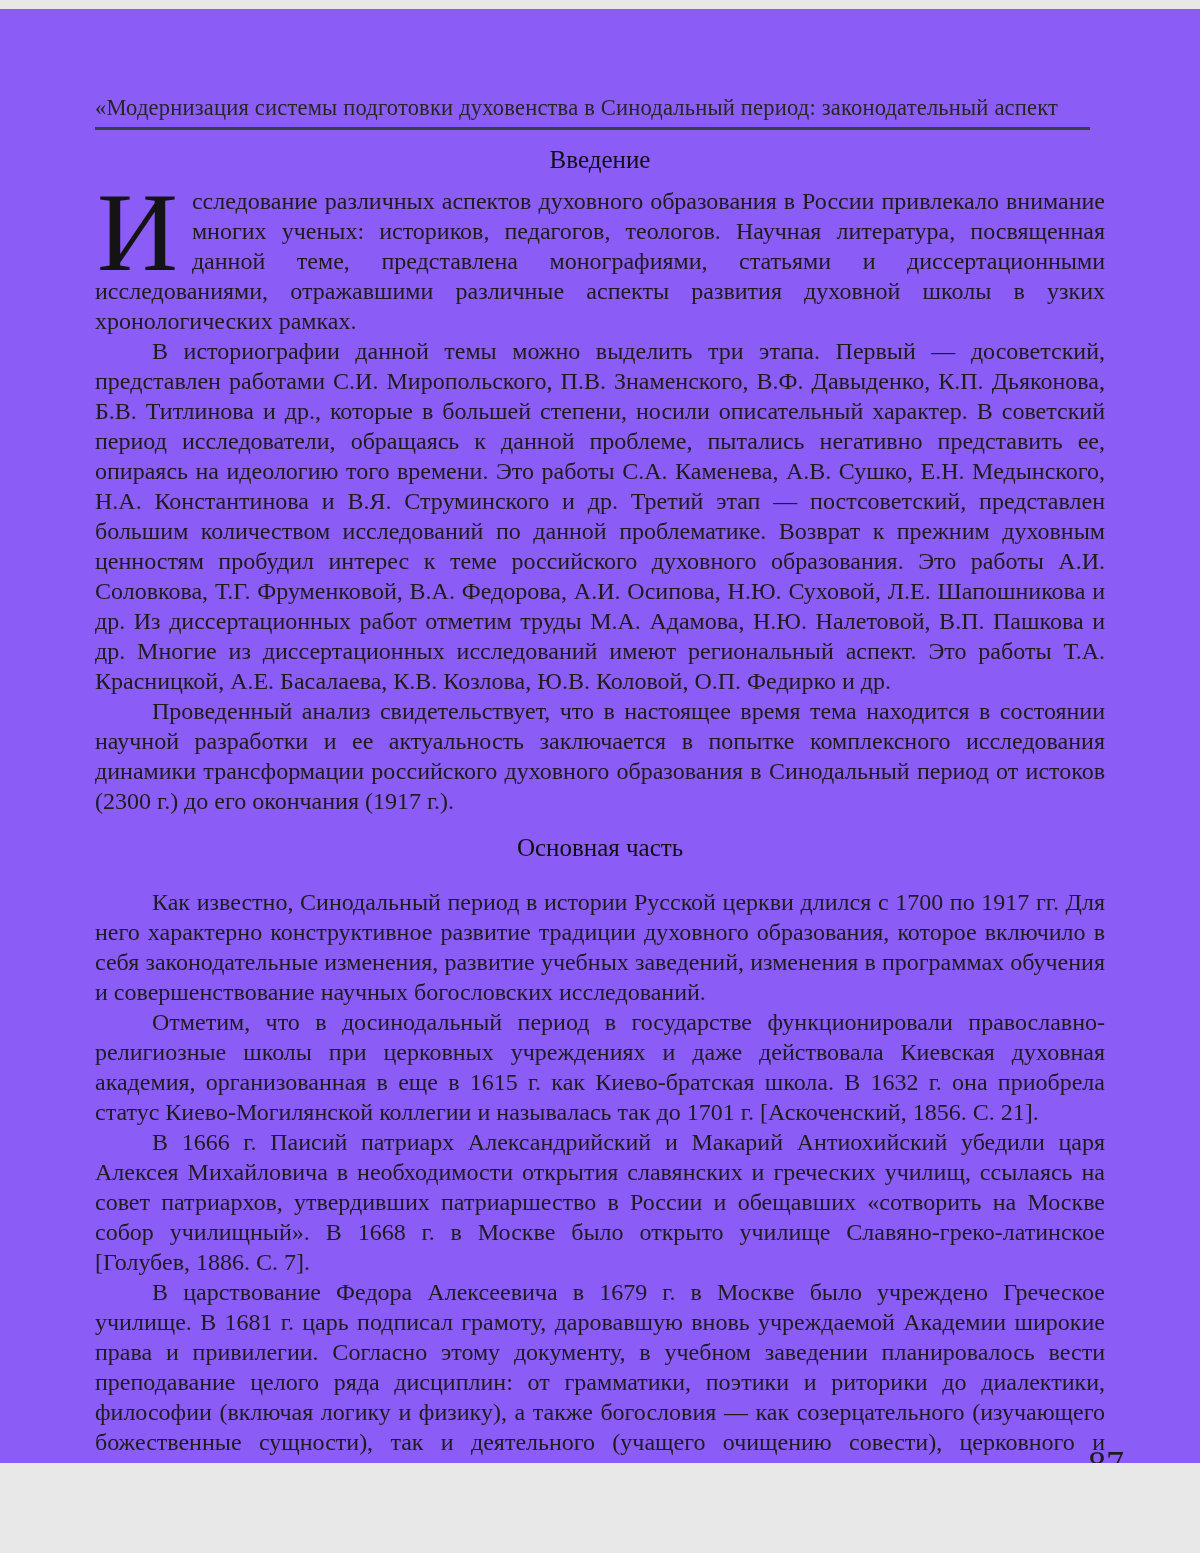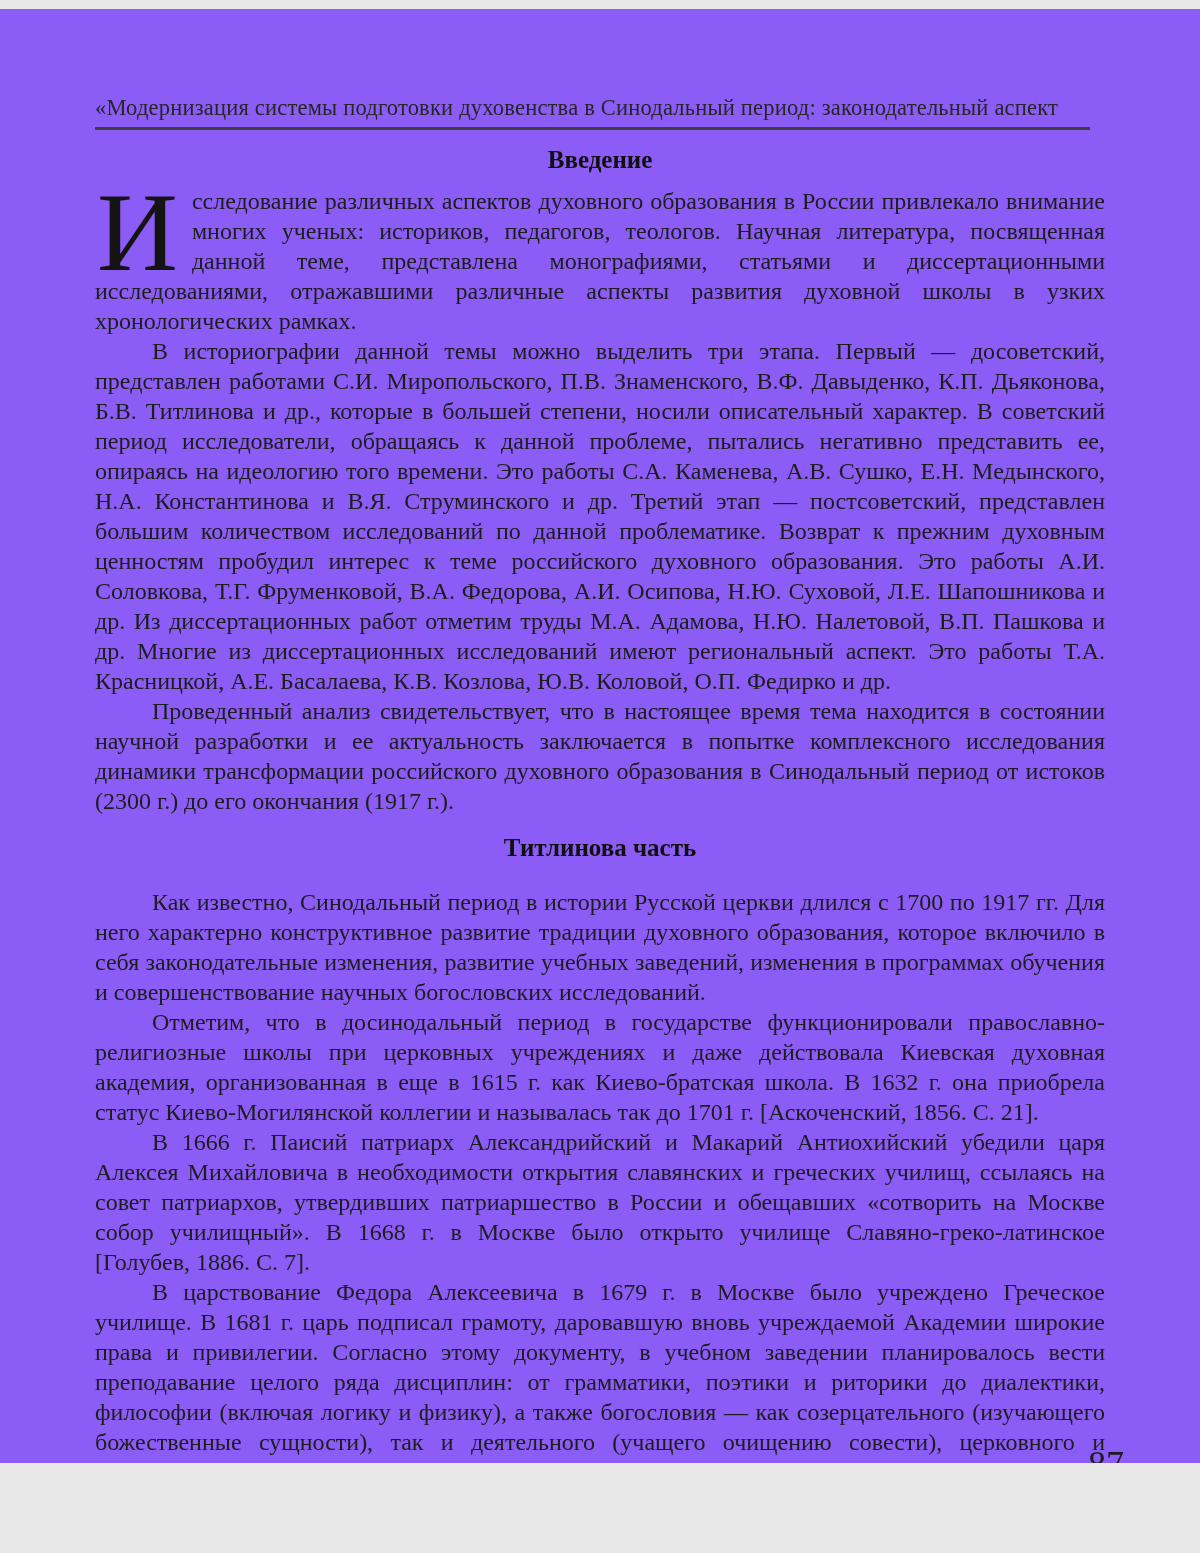--- a/index.html
+++ b/index.html
@@ -33,21 +33,21 @@
   .header-rule {
     border: none;
     border-top: 3px solid #3e3e3e;
     margin: 6px 0 0 0;
     width: 995px;
   }
   h2.section-heading {
     text-align: center;
     font-size: 25px;
     line-height: 27px;
-    font-weight: bold;
+    font-weight: normal;
     color: #101010;
     margin: 16px 0 13px 0;
   }
   h2.main-heading {
     margin: 18px 0 26px 0;
   }
   p.body-p {
     font-size: 24px;
     line-height: 30px;
     text-align: justify;
@@ -87,21 +87,21 @@
     <h2 class="section-heading">Введение</h2>
 
     <p class="body-p first-p">
       <span class="dropcap">И</span><span>сследование различных аспектов духовного образования в России привлекало внимание многих ученых: историков, педагогов, теологов. Научная литература, посвященная данной теме, представлена монографиями, статьями и диссертационными исследованиями, отражавшими различные аспекты развития духовной школы в узких хронологических рамках.</span>
     </p>
 
     <p class="body-p">В историографии данной темы можно выделить три этапа. Первый — досоветский, представлен работами С.И. Миропольского, П.В. Знаменского, В.Ф. Давыденко, К.П. Дьяконова, Б.В. Титлинова и др., которые в большей степени, носили описательный характер. В советский период исследователи, обращаясь к данной проблеме, пытались негативно представить ее, опираясь на идеологию того времени. Это работы С.А. Каменева, А.В. Сушко, Е.Н. Медынского, Н.А. Константинова и В.Я. Струминского и др. Третий этап — постсоветский, представлен большим количеством исследований по данной проблематике. Возврат к прежним духовным ценностям пробудил интерес к теме российского духовного образования. Это работы А.И. Соловкова, Т.Г. Фруменковой, В.А. Федорова, А.И. Осипова, Н.Ю. Суховой, Л.Е. Шапошникова и др. Из диссертационных работ отметим труды М.А. Адамова, Н.Ю. Налетовой, В.П. Пашкова и др. Многие из диссертационных исследований имеют региональный аспект. Это работы Т.А. Красницкой, А.Е. Басалаева, К.В. Козлова, Ю.В. Коловой, О.П. Федирко и др.</p>
 
     <p class="body-p">Проведенный анализ свидетельствует, что в настоящее время тема находится в состоянии научной разработки и ее актуальность заключается в попытке комплексного исследования динамики трансформации российского духовного образования в Синодальный период от истоков (2300 г.) до его окончания (1917 г.).</p>
 
-    <h2 class="section-heading main-heading">Титлинова часть</h2>
+    <h2 class="section-heading main-heading">Основная часть</h2>
 
     <p class="body-p">Как известно, Синодальный период в истории Русской церкви длился с 1700 по 1917 гг. Для него характерно конструктивное развитие традиции духовного образования, которое включило в себя законодательные изменения, развитие учебных заведений, изменения в программах обучения и совершенствование научных богословских исследований.</p>
 
     <p class="body-p">Отметим, что в досинодальный период в государстве функционировали православно-религиозные школы при церковных учреждениях и даже действовала Киевская духовная академия, организованная в еще в 1615 г. как Киево-братская школа. В 1632 г. она приобрела статус Киево-Могилянской коллегии и называлась так до 1701 г. [Аскоченский, 1856. С. 21].</p>
 
     <p class="body-p">В 1666 г. Паисий патриарх Александрийский и Макарий Антиохийский убедили царя Алексея Михайловича в необходимости открытия славянских и греческих училищ, ссылаясь на совет патриархов, утвердивших патриаршество в России и обещавших «сотворить на Москве собор училищный». В 1668 г. в Москве было открыто училище Славяно-греко-латинское [Голубев, 1886. С. 7].</p>
 
     <p class="body-p">В царствование Федора Алексеевича в 1679 г. в Москве было учреждено Греческое училище. В 1681 г. царь подписал грамоту, даровавшую вновь учреждаемой Академии широкие права и привилегии. Согласно этому документу, в учебном заведении планировалось вести преподавание целого ряда дисциплин: от грамматики, поэтики и риторики до диалектики, философии (включая логику и физику), а также богословия — как созерцательного (изучающего божественные сущности), так и деятельного (учащего очищению совести), церковного и гражданского права [Голубев, 1886. С. 12]. Но открытие Академии состоялось только в 1685 г. и называлась она Эллино-Греческая [Голубев, 1886. С. 17].</p>
 
   </div>

